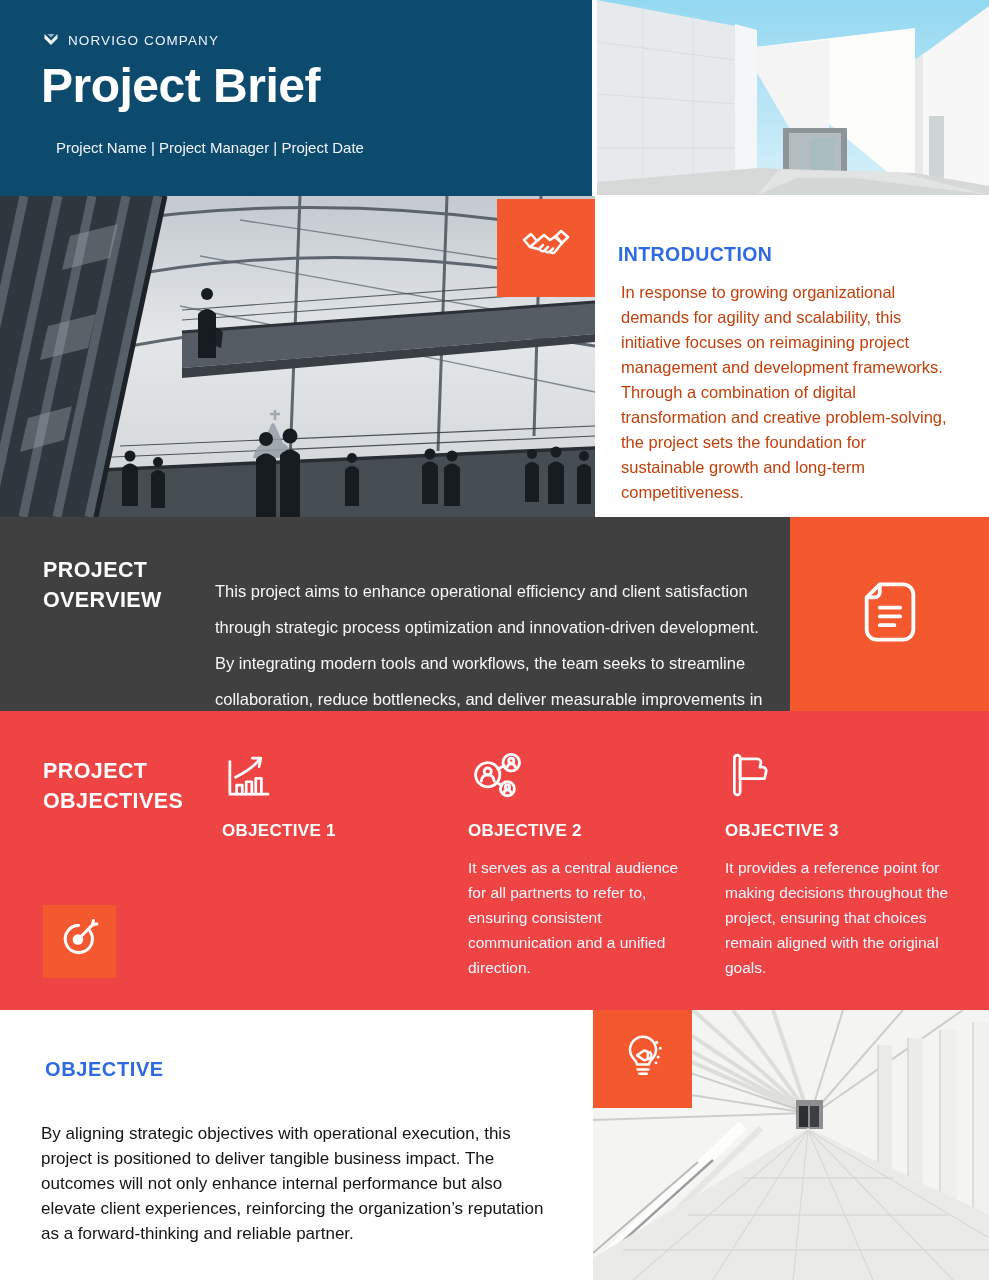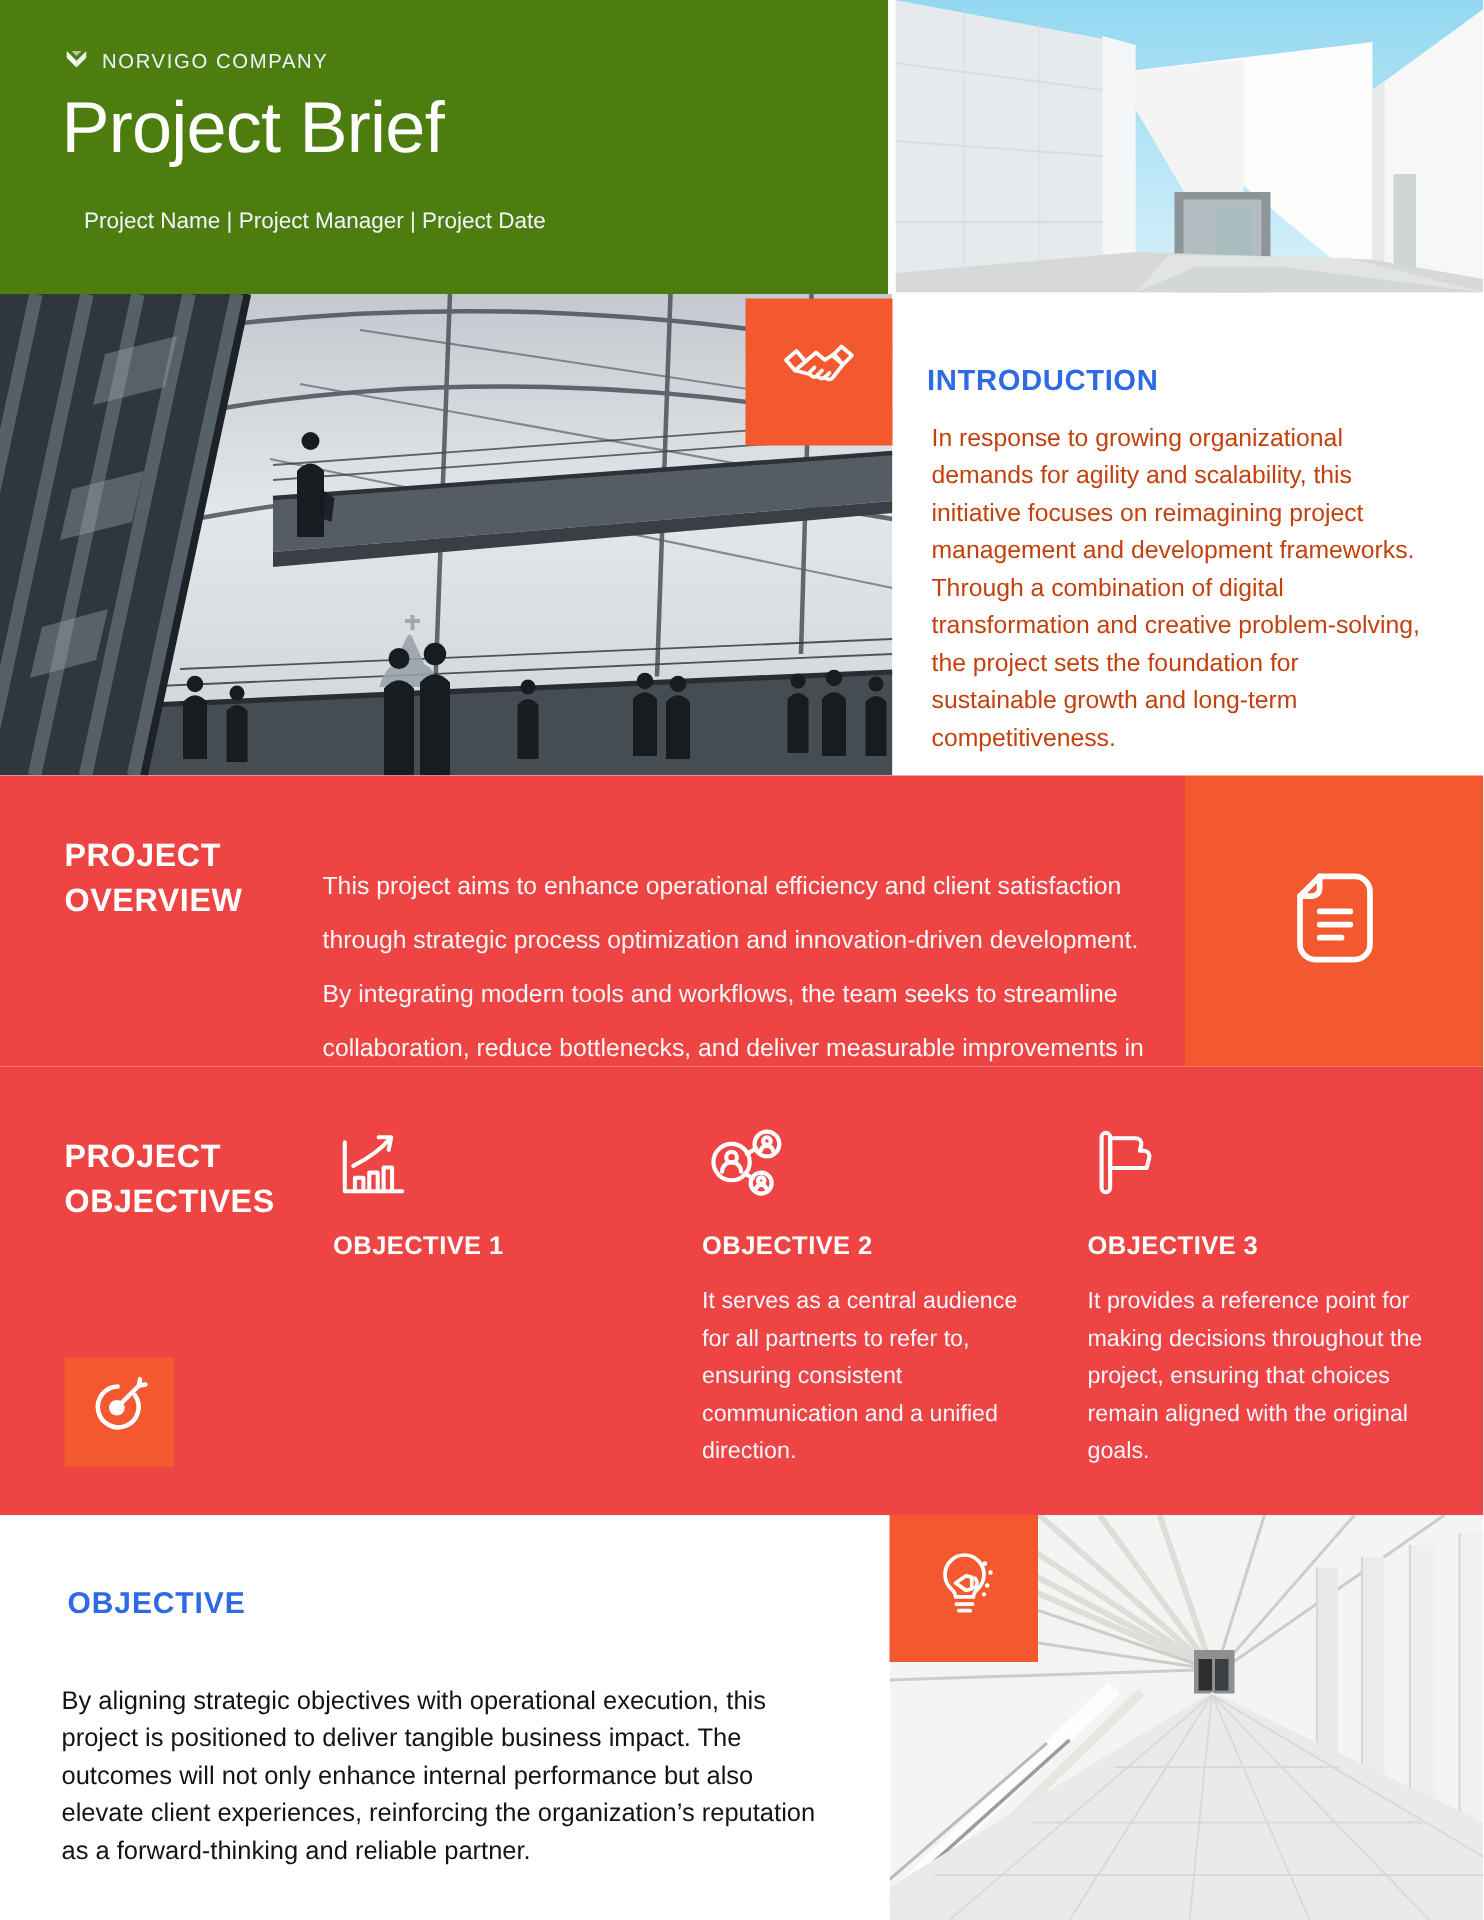--- a/index.html
+++ b/index.html
@@ -1,24 +1,24 @@
 <!DOCTYPE html>
 <html><head>
 <meta charset="utf-8">
 <style>
   html,body{margin:0;padding:0;background:#ffffff;}
   .page{position:relative;width:989px;height:1280px;background:#ffffff;overflow:hidden;
         font-family:"Liberation Sans",sans-serif;-webkit-font-smoothing:antialiased;}
 
   
-  .hero{position:absolute;left:0;top:0;width:592px;height:196px;background:#4d7c0f;color:#fff;}
+  .hero{position:absolute;left:0;top:0;width:592px;height:196px;background:#0c4a6e;color:#fff;}
   .brand{position:absolute;left:43px;top:32px;display:flex;align-items:center;gap:9px;}
   .brand svg{display:block;}
   .brand-name{font-size:13.5px;letter-spacing:1.1px;color:#eef3ff;}
-  .hero-title{position:absolute;left:41px;top:58px;margin:0;font-size:48px;font-weight:normal;letter-spacing:-.5px;color:#fff;}
+  .hero-title{position:absolute;left:41px;top:58px;margin:0;font-size:48px;font-weight:bold;letter-spacing:-.5px;color:#fff;}
   .hero-subtitle{position:absolute;left:56px;top:139px;font-size:15px;color:#f3f6ff;}
 
   
   .photo{position:absolute;overflow:hidden;}
   .photo svg{display:block;}
   .photo-top{left:597px;top:0;width:392px;height:195px;}
   .photo-dome{left:0;top:196px;width:595px;height:321px;}
   .photo-corridor{left:593px;top:1010px;width:396px;height:270px;}
 
   
@@ -27,21 +27,21 @@
   .tile-doc{left:790px;top:517px;width:199px;height:194px;}
   .tile-target{left:43px;top:905px;width:73px;height:73px;}
   .tile-bulb{left:593px;top:1010px;width:99px;height:98px;}
 
   
   .intro-heading{position:absolute;left:618px;top:227px;font-size:19.5px;font-weight:bold;
                  color:#2D6AE3;letter-spacing:.4px;}
   .intro-body{position:absolute;left:621px;top:263px;width:326px;font-size:16.5px;line-height:25px;color:#c2410c;}
 
   
-  .overview{position:absolute;left:0;top:517px;width:790px;height:194px;background:#ef4444;color:#fff;}
+  .overview{position:absolute;left:0;top:517px;width:790px;height:194px;background:#404040;color:#fff;}
   .overview-heading{position:absolute;left:43px;top:38px;width:160px;margin:0;font-size:21.5px;
                     font-weight:bold;line-height:30px;letter-spacing:.4px;}
   .overview-body{position:absolute;left:215px;top:39px;width:554px;font-size:16.5px;line-height:36px;color:#f7f7f7;}
 
   
   .objectives{position:absolute;left:0;top:711px;width:989px;height:299px;background:#ef4444;color:#fff;}
   .objectives-heading{position:absolute;left:43px;top:45px;width:175px;margin:0;font-size:21.5px;
                       font-weight:bold;line-height:30px;letter-spacing:.4px;}
   .obj-col{position:absolute;top:37px;}
   .obj-col-1{left:222px;width:208px;}

